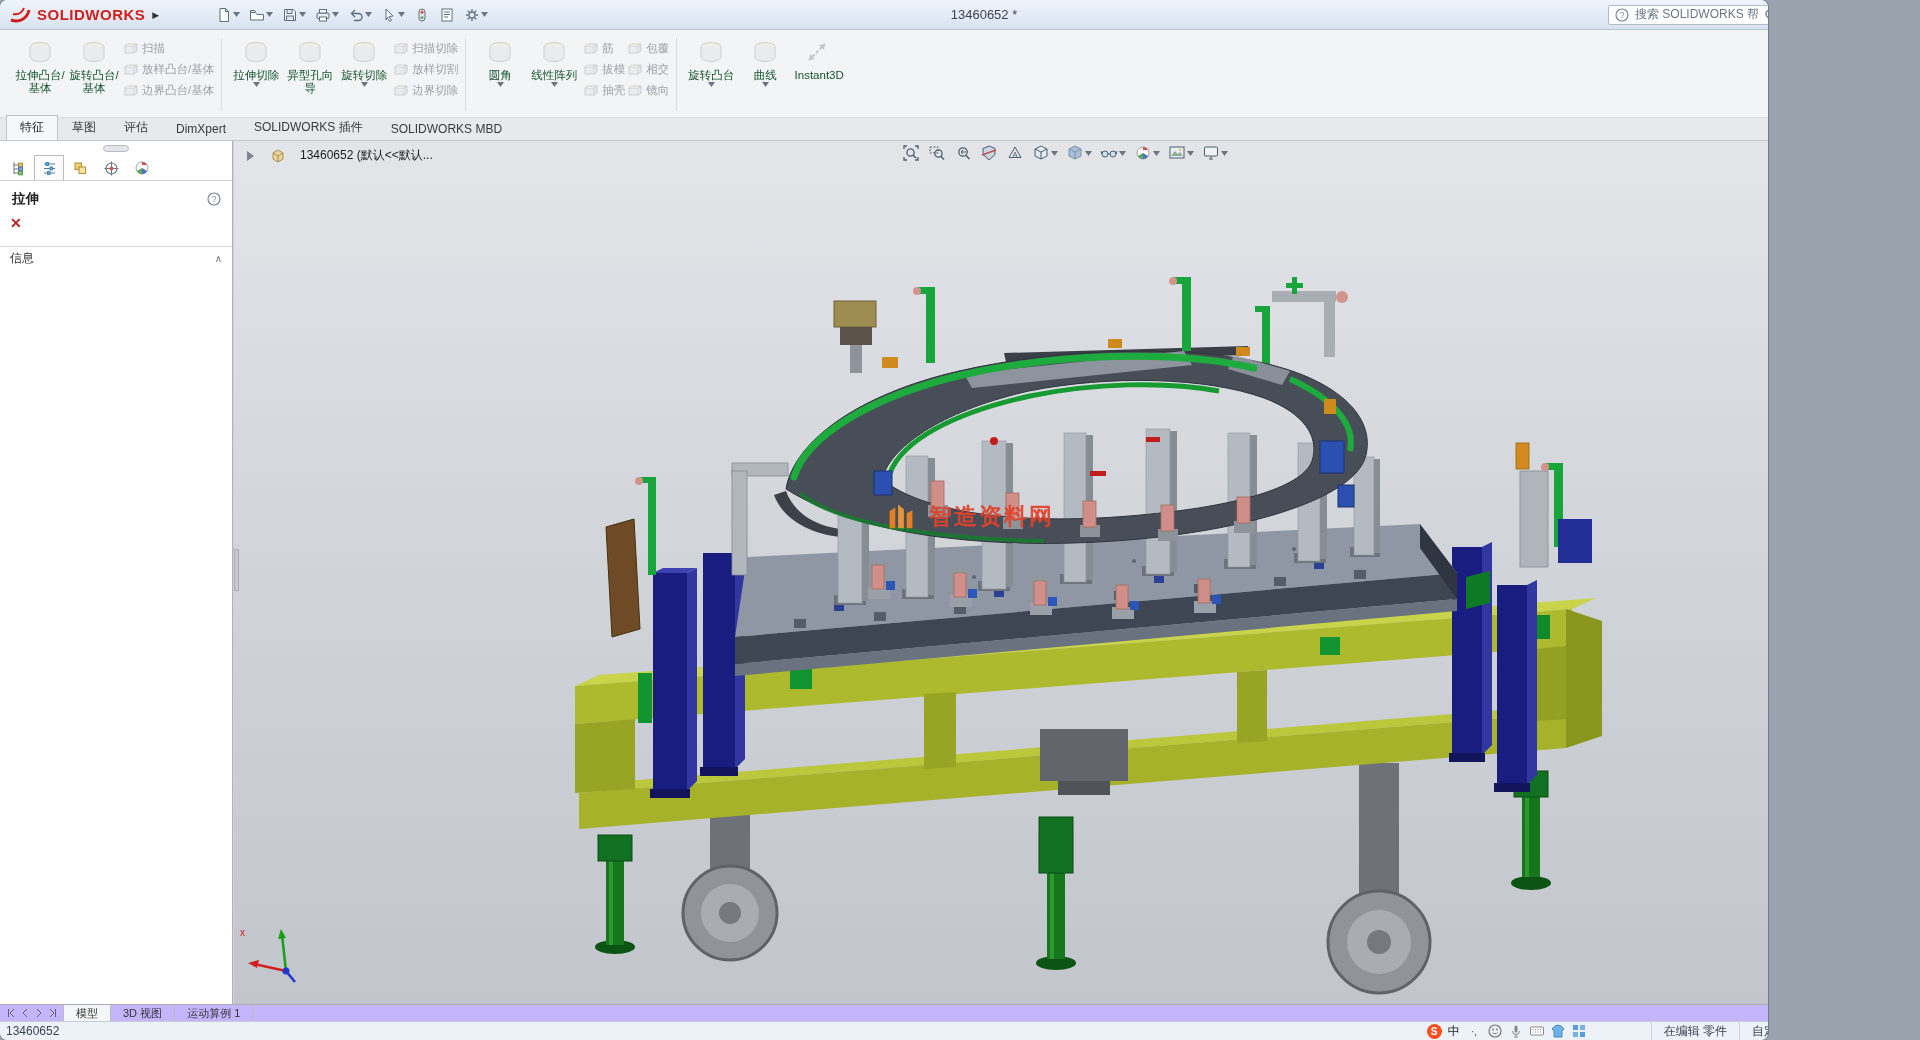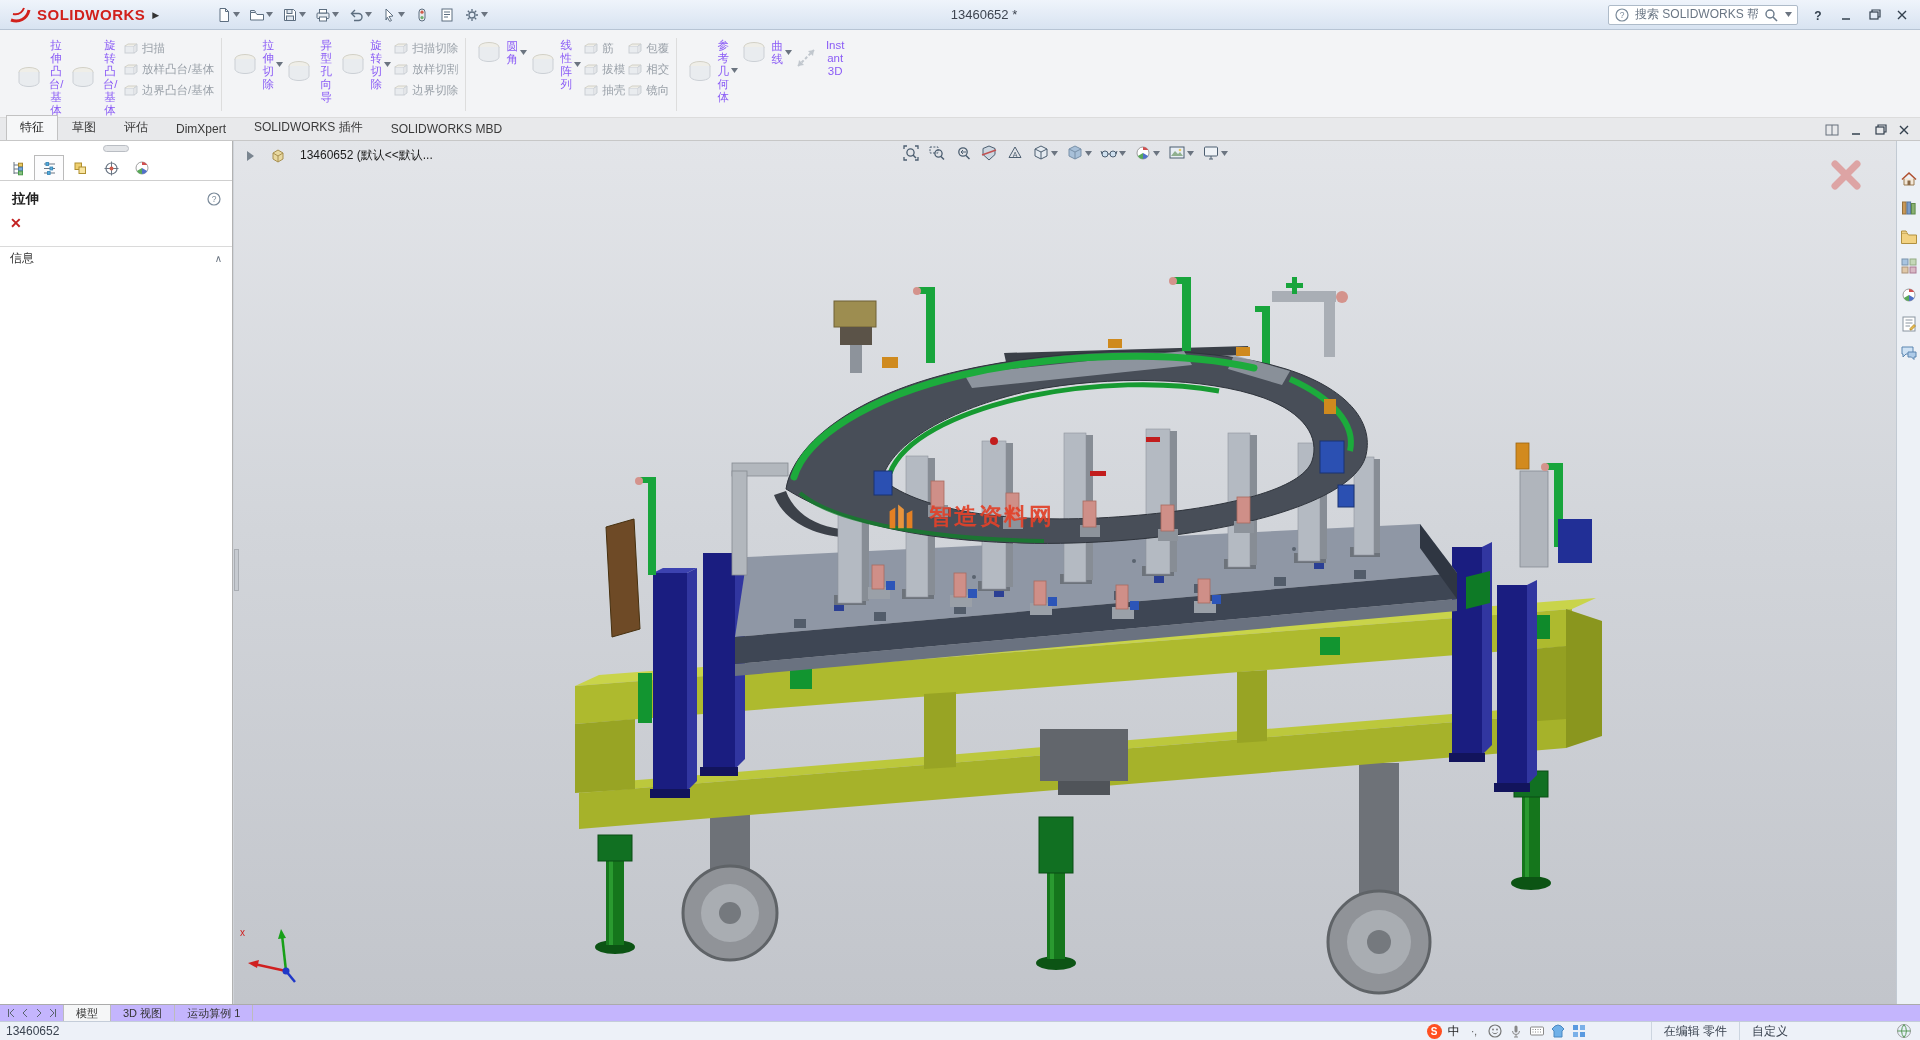--- a/index.html
+++ b/index.html
@@ -1,19 +1,19 @@
 <!DOCTYPE html>
 <html><head>
 <meta charset="utf-8">
 <style>
   html,body{margin:0;padding:0;background:#9aa2ad;}
   *{box-sizing:border-box;}
-  #app{position:relative;width:1920px;height:1040px;overflow:hidden;
+  #app{position:relative;width:1768px;height:1040px;overflow:hidden;
        font-family:"Liberation Sans",sans-serif;font-size:12px;color:#333;
-       background:#cfd3d9;outline:1px solid #6e7d8e;}
+       background:#cfd3d9;outline:1px solid #6e7d8e;border-radius:7px;}
   .icon{display:inline-flex;align-items:center;justify-content:center;line-height:0;}
 
   
   .titlebar{position:absolute;left:0;top:0;width:1920px;height:30px;
     background:linear-gradient(#eff4fb,#d8e3f1);border-bottom:1px solid #b7c4d4;
     display:flex;align-items:center;}
   .sw-logo{display:flex;align-items:center;gap:5px;padding:0 8px;}
   .sw-logo-text{color:#d1201b;font-weight:bold;font-size:15px;letter-spacing:.5px;}
   .flyout{font-size:9px;color:#333;margin-left:2px;}
   .quickbar{display:flex;align-items:center;gap:3px;margin-left:46px;}
@@ -25,22 +25,22 @@
     display:flex;align-items:center;gap:5px;padding:0 5px;color:#6a7684;font-size:12px;}
   .searchbox .stext{flex:1;white-space:nowrap;overflow:hidden;}
   .winbtns{display:flex;align-items:center;}
   .winbtn{width:28px;height:24px;display:flex;align-items:center;justify-content:center;}
 
   
   .ribbon{position:absolute;left:0;top:30px;width:1920px;height:88px;background:#f3f4f6;
     border-bottom:1px solid #dcdcdc;display:flex;align-items:stretch;padding:2px 0 0 6px;}
   .ribbon-group{display:flex;align-items:flex-start;padding:2px 7px 0 7px;}
   .rib-sep{width:1px;background:#dddddd;margin:6px 0;}
-  .large-btn{width:54px;display:flex;flex-direction:row;align-items:center;padding-top:3px;
-    color:#8b5cf6;cursor:default;}
+  .large-btn{width:54px;display:flex;flex-direction:column;align-items:center;padding-top:3px;
+    color:#14532d;cursor:default;}
   .large-btn .icon{opacity:.55;height:30px;}
   .large-label{font-size:11.5px;line-height:13px;text-align:center;margin-top:2px;word-break:break-all;}
   .stack{display:flex;flex-direction:column;justify-content:flex-start;gap:4px;padding-top:6px;margin-left:2px;}
   .small-btn{display:flex;align-items:center;gap:4px;height:17px;color:#9aa1a9;white-space:nowrap;font-size:11.5px;}
   .small-btn .icon{opacity:.55;}
 
   
   .cmd-tabrow{position:absolute;left:0;top:118px;width:1920px;height:23px;background:#e8e9eb;
     border-bottom:1px solid #c7c7c7;display:flex;align-items:flex-end;padding-left:6px;}
   .cmd-tab{font-size:12px;color:#3a3a3a;padding:3px 13px 4px;border:1px solid transparent;border-bottom:none;}
@@ -510,21 +510,21 @@
       </div>
       <div class="rib-sep"></div>
       <div class="ribbon-group">
         <div class="large-btn">
           <span class="icon big">
             <svg width="32" height="28" viewBox="0 0 32 28" xmlns="http://www.w3.org/2000/svg">
               <ellipse cx="16" cy="9" rx="10" ry="4.5" fill="#eceade" stroke="#b8b4a0"></ellipse>
               <path d="M6 9v10c0 2.5 4.5 4.5 10 4.5s10-2 10-4.5V9" fill="#e2e6ea" stroke="#aab2ba"></path>
             </svg>
           </span>
-          <div class="large-label">参考几何体</div>
+          <div class="large-label">旋转凸台</div>
           <span class="caret">
             <svg width="7" height="5" viewBox="0 0 7 5">
               <path d="M0 0h7L3.5 5z" fill="#6b7480"></path>
             </svg>
           </span>
         </div>
         <div class="large-btn">
           <span class="icon big">
             <svg width="32" height="28" viewBox="0 0 32 28" xmlns="http://www.w3.org/2000/svg">
               <ellipse cx="16" cy="9" rx="10" ry="4.5" fill="#eceade" stroke="#b8b4a0"></ellipse>

